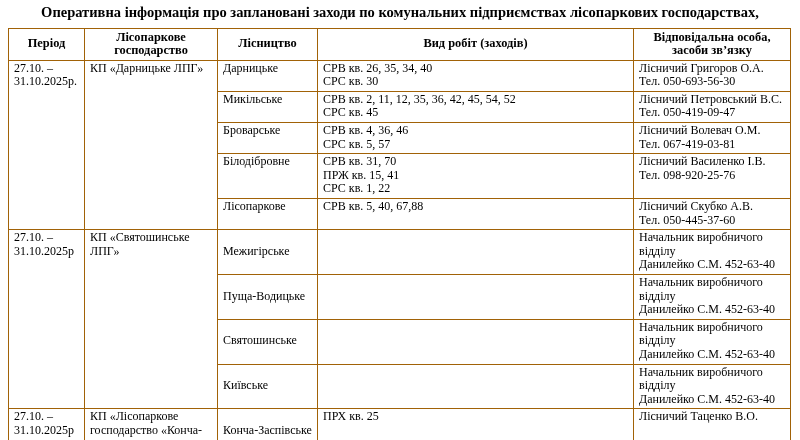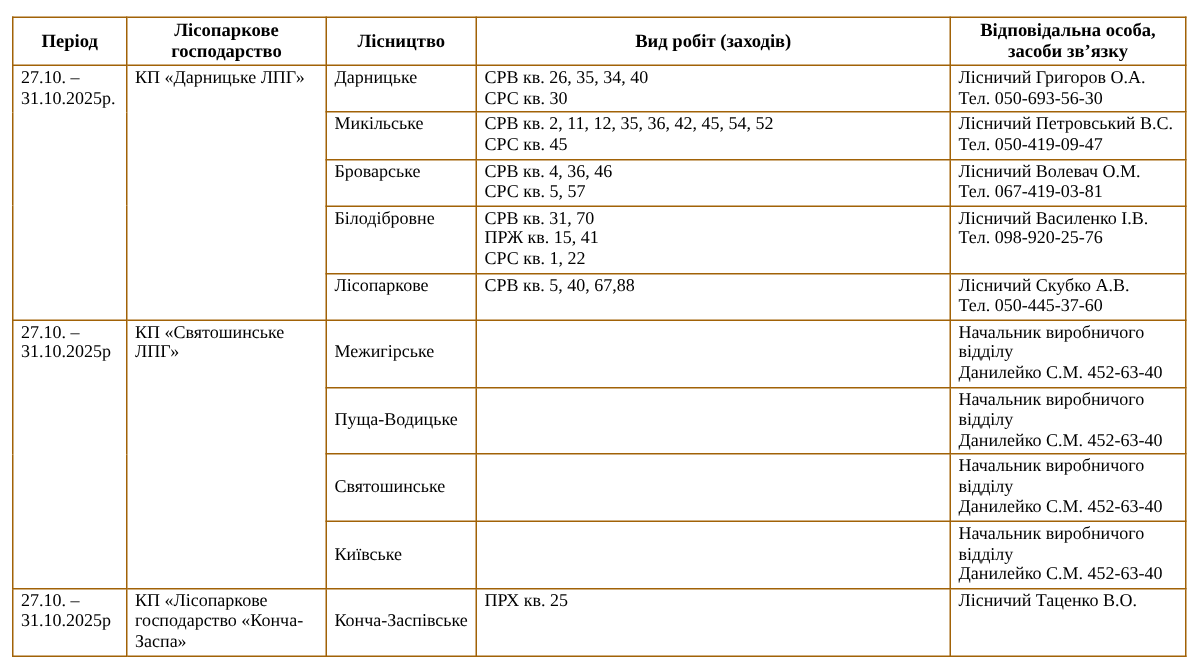--- a/index.html
+++ b/index.html
@@ -39,20 +39,21 @@
   }
   td { text-align: left; }
   .v-top { vertical-align: top; }
   .v-mid { vertical-align: middle; margin-top: 28px; }
   .works-cell { min-height: 13px; }
 </style>
 </head>
 <body>
 
 <div class="title">
+  <div>Оперативна інформація  про заплановані заходи по комунальних підприємствах лісопаркових господарствах,</div>
 </div>
 
 <table>
   <colgroup>
     <col style="width:76px">
     <col style="width:133px">
     <col style="width:100px">
     <col style="width:316px">
     <col style="width:157px">
   </colgroup>

